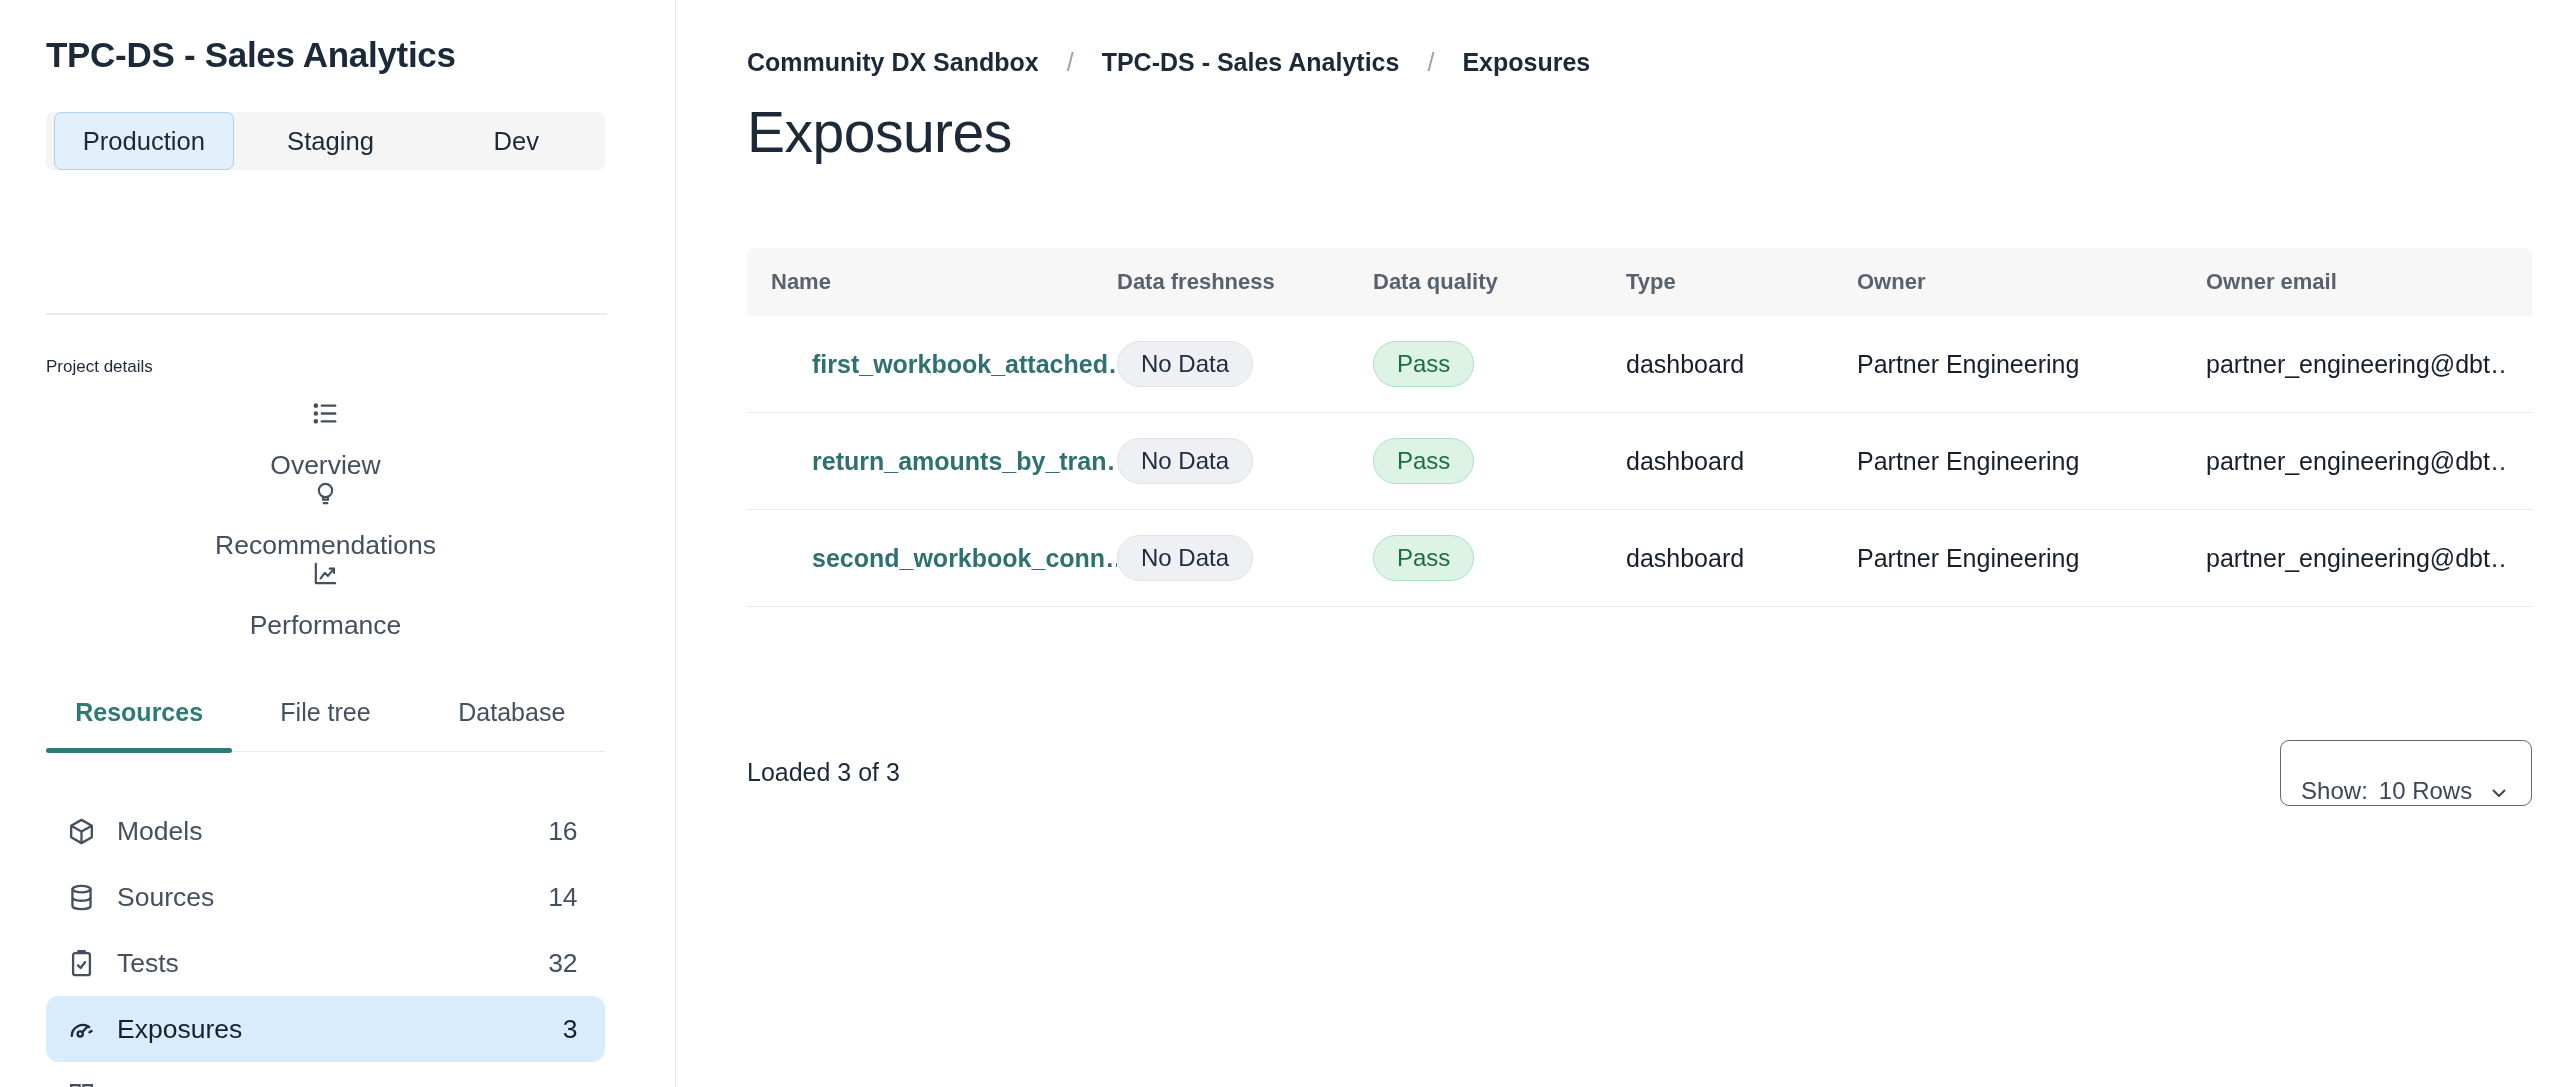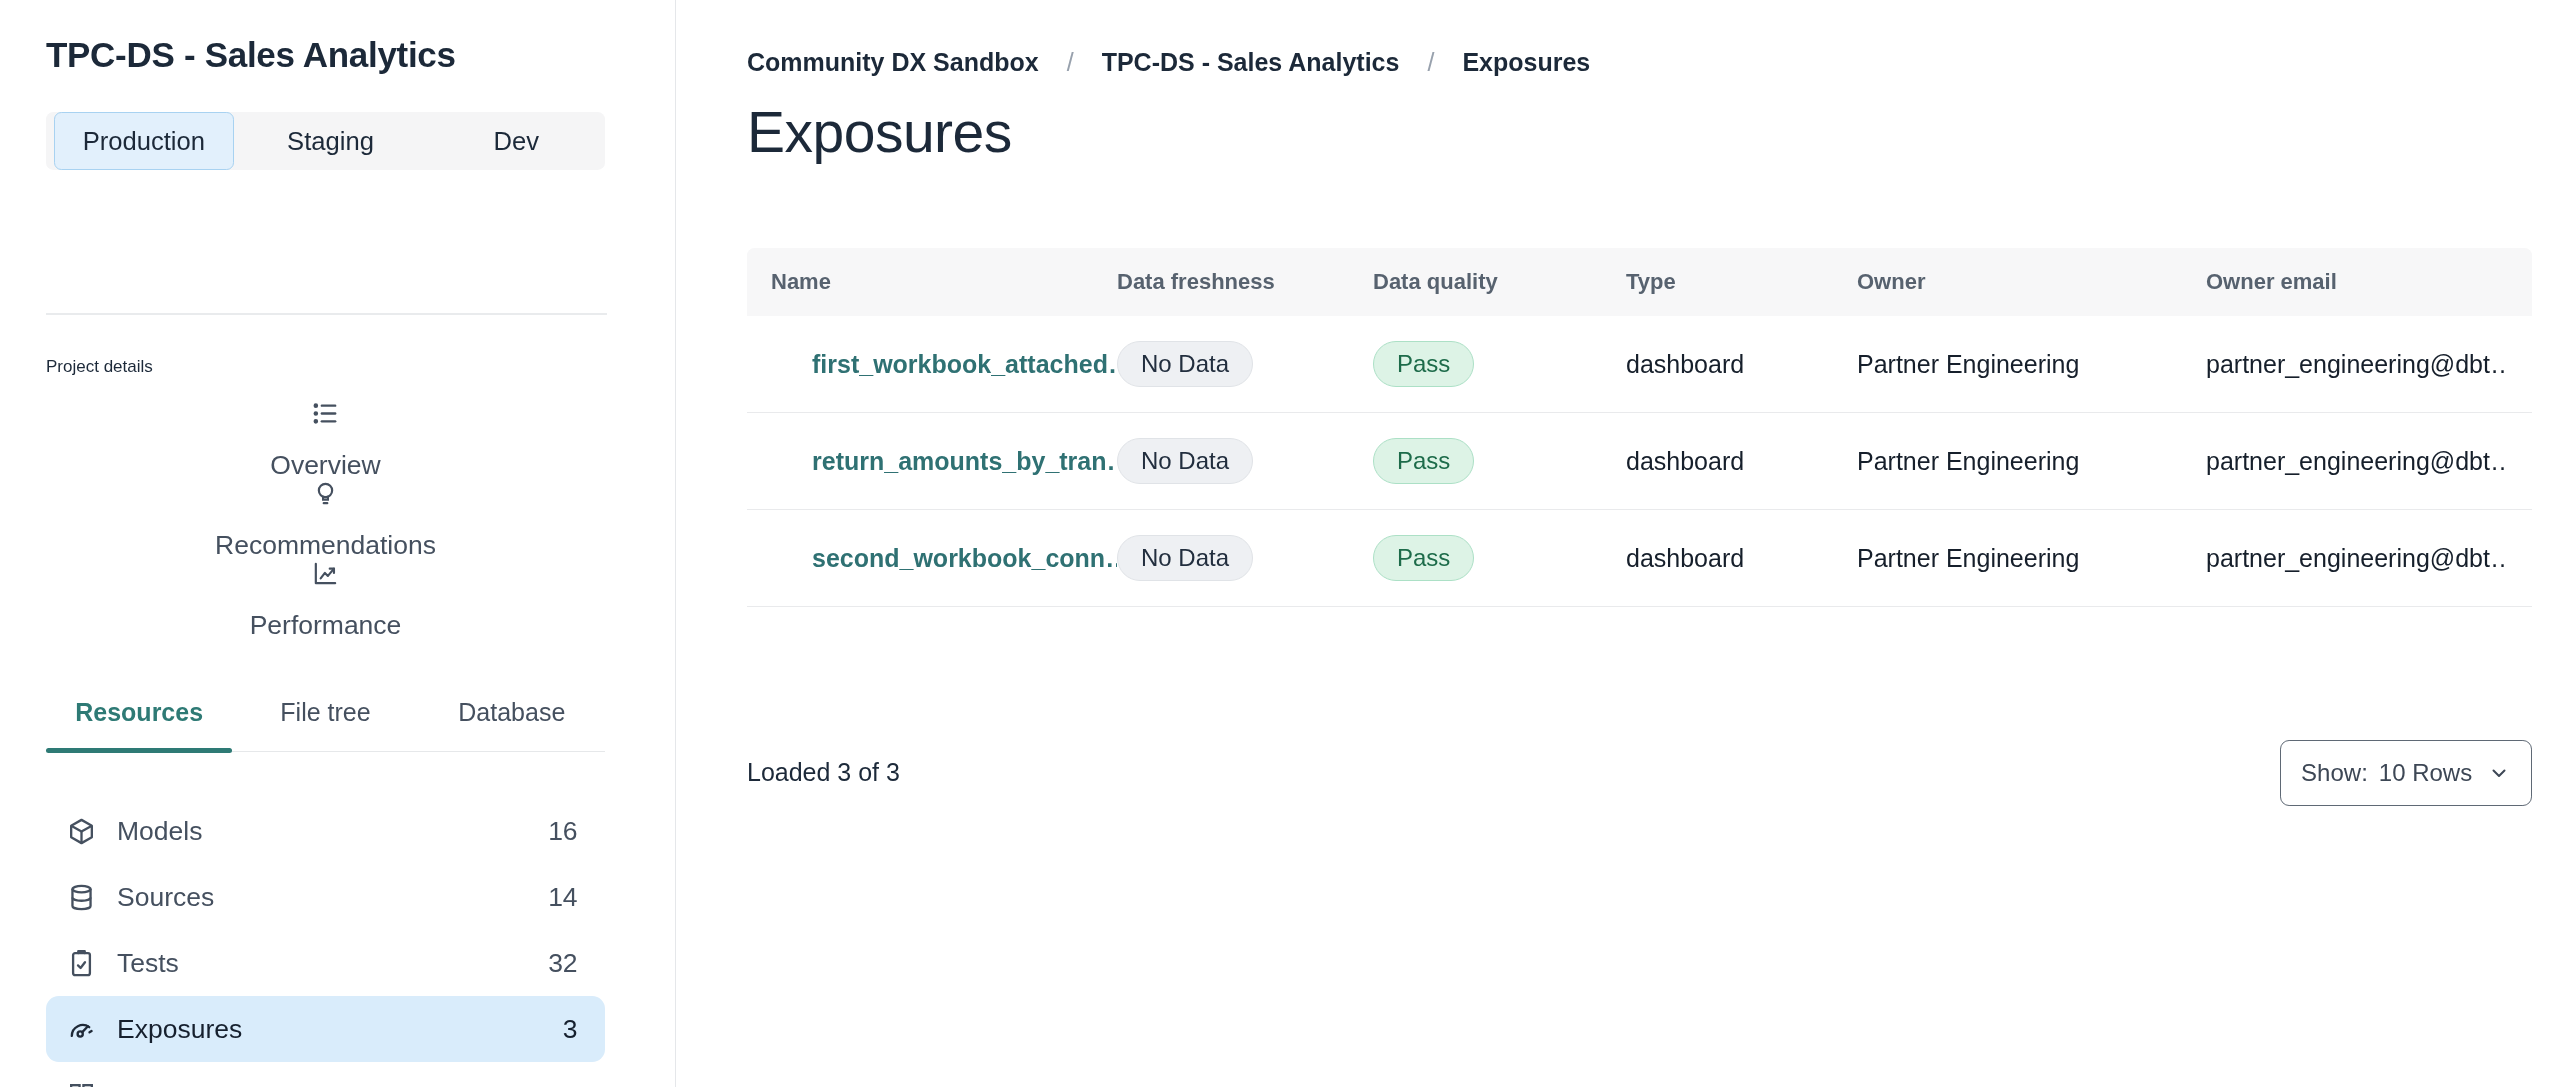--- a/index.html
+++ b/index.html
@@ -80,21 +80,21 @@
   .name-link { color:#2f7173; font-weight:700; cursor:pointer;margin-left:41px; }
   .name-link .u { text-decoration:underline; text-decoration-thickness:2.3px; text-underline-offset:6.4px; }
 
   .badge { display:inline-flex; align-items:center; justify-content:center;
            padding:10px 23px; border-radius:913px; font-size:24px; line-height:1; }
   .badge-nodata { background:#eef0f3; border:1.8px solid #e0e3e7; color:#222e3e; }
   .badge-pass { background:#ddf3e6; border:1.8px solid #ace0c6; color:#1d6b4a; }
 
   .loaded { position:absolute; left:71px; top:758px; font-size:25px; color:#1c2939; }
   .show-box { position:absolute; left:1604px; top:740px; width:252px; height:66px;
-              border:1.8px solid #5f6975; border-radius:9.1px; display:flex; align-items:center;
+              border:1.8px solid #5f6975; border-radius:9.1px; display:flex; align-items:flex-end;
               justify-content:center; gap:11px; font-size:24px; color:#3d4755; cursor:pointer;
               background:#fff; }
   .show-box .icon { color:#3d4755; margin-left:3.7px; }
 </style>
 </head>
 <body>
 
 <div class="sidebar">
 
   <div class="project-title">TPC-DS - Sales Analytics</div>

